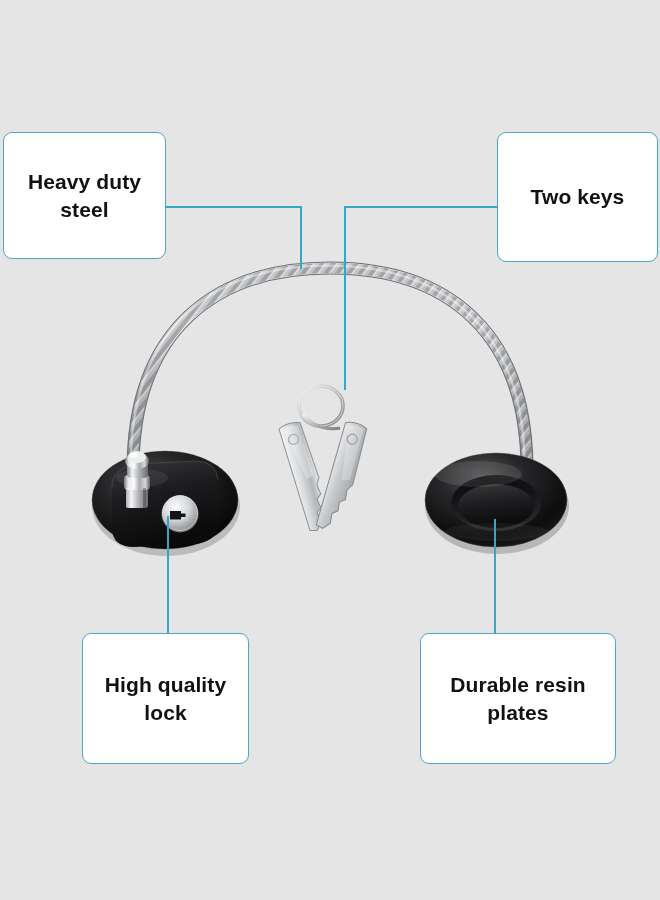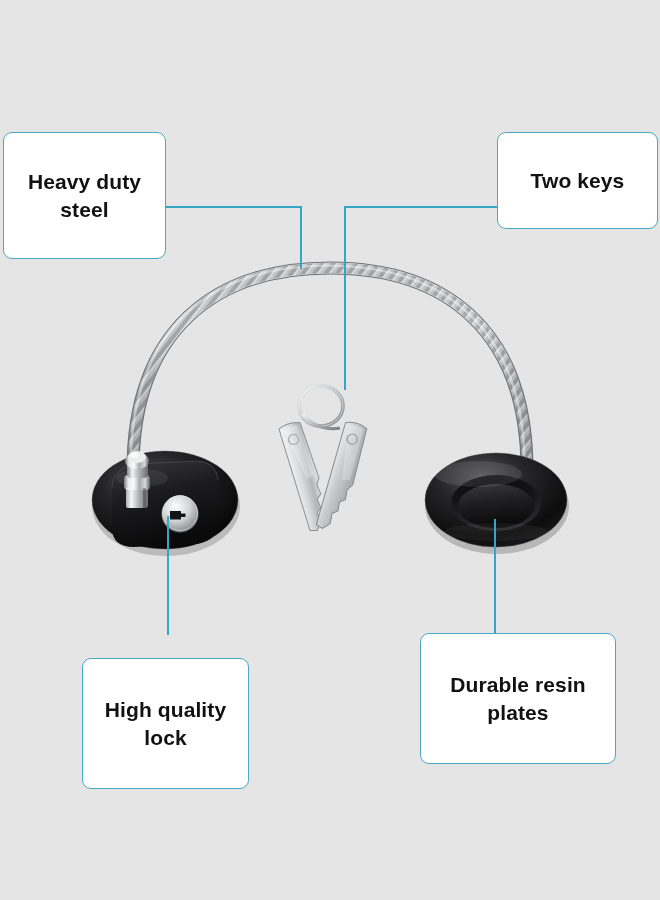--- a/index.html
+++ b/index.html
@@ -36,22 +36,22 @@
     font-family: "Liberation Sans", sans-serif;
     font-weight: bold;
     font-size: 21px;
     line-height: 28px;
     color: #111111;
     padding: 0 8px;
     letter-spacing: 0.1px;
   }
 
   #box-heavy-duty-steel  { left: 3px;   top: 132px; width: 163px; height: 127px; }
-  #box-two-keys          { left: 497px; top: 132px; width: 161px; height: 97px; }
-  #box-high-quality-lock { left: 82px;  top: 633px; width: 167px; height: 131px; margin-top: 25px; }
+  #box-two-keys          { left: 497px; top: 132px; width: 161px; height: 130px; }
+  #box-high-quality-lock { left: 82px;  top: 633px; width: 167px; height: 131px; }
   #box-durable-resin     { left: 420px; top: 633px; width: 196px; height: 131px; }
 
   
   .leader {
     position: absolute;
     background: #35A6C6;
     z-index: 25;
   }
   .leader.h { height: 1.6px; }
   .leader.v { width: 1.6px; }

